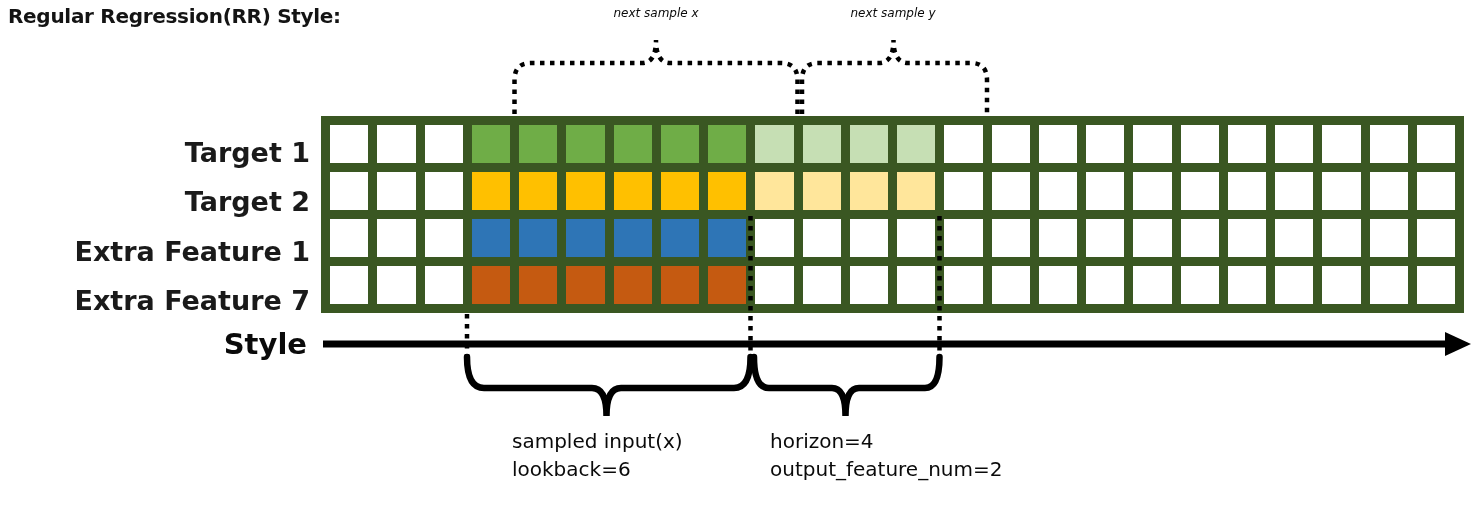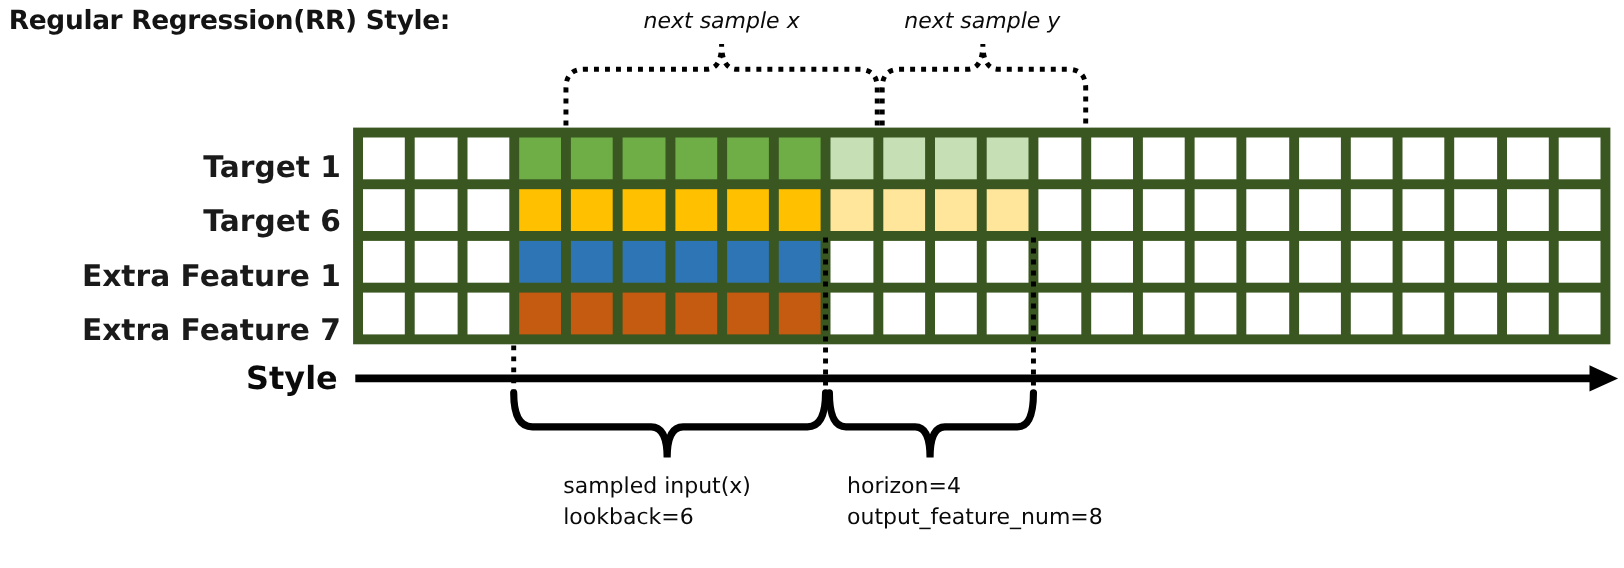--- a/index.html
+++ b/index.html
@@ -6,25 +6,25 @@
   .canvas{
     position:relative;
     width:1476px;height:516px;
     background:#ffffff;
     font-family:"DejaVu Sans","Liberation Sans",sans-serif;
     color:#111;
     overflow:hidden;
   }
   .title{
     position:absolute;left:8px;top:4px;
-    font-size:24px;font-weight:700;letter-spacing:-0.3px;color:#141414;text-align:right;
+    font-size:20px;font-weight:700;letter-spacing:-0.3px;color:#141414;text-align:right;
   }
   .top-label{
     position:absolute;top:6px;width:220px;text-align:center;
-    font-size:20px;font-style:italic;font-weight:400;color:#0a0a0a;
+    font-size:12px;font-style:italic;font-weight:400;color:#0a0a0a;
   }
   .top-label.x{left:546px;}
   .top-label.y{left:783px;}
   .row-labels{position:absolute;left:0;top:128px;width:311px;}
   .row-label{
     height:49.25px;line-height:49.25px;text-align:right;padding-right:1px;
     font-size:27px;font-weight:700;color:#1a1a1a;white-space:nowrap;
   }
   .grid{
     position:absolute;left:321px;top:116px;width:1143px;height:197px;
@@ -50,21 +50,21 @@
 
 <div class="canvas">
 
   <div class="title">Regular Regression(RR) Style:</div>
 
   <div class="top-label x">next sample x</div>
   <div class="top-label y">next sample y</div>
 
   <div class="row-labels">
     <div class="row-label">Target 1</div>
-    <div class="row-label">Target 6</div>
+    <div class="row-label">Target 2</div>
     <div class="row-label">Extra Feature 1</div>
     <div class="row-label">Extra Feature 7</div>
   </div>
 
   <div class="grid" style="background: rgb(58, 87, 34); grid-template-columns: repeat(24, 1fr);">
       <div class="cell" style="background: rgb(255, 255, 255);"></div>
       <div class="cell" style="background: rgb(255, 255, 255);"></div>
       <div class="cell" style="background: rgb(255, 255, 255);"></div>
       <div class="cell" style="background: rgb(111, 173, 71);"></div>
       <div class="cell" style="background: rgb(111, 173, 71);"></div>
@@ -162,21 +162,21 @@
     </div>
 
   <div class="time-label">Style</div>
 
   <div class="annot input">
     <div>sampled input(x)</div>
     <div>lookback=6</div>
   </div>
   <div class="annot output">
     <div>horizon=4</div>
-    <div>output_feature_num=8</div>
+    <div>output_feature_num=2</div>
   </div>
 
   <svg class="overlay" width="1476" height="516" viewBox="0 0 1476 516">
 
     <path d="M 514.5 114 L 514.5 80 Q 514.5 63 531 63 L 642 63 Q 656 63 656 40 Q 656 63 670 63 L 781 63 Q 797.5 63 797.5 80 L 797.5 114" fill="none" stroke="#000" stroke-width="4.5" stroke-dasharray="4.5 5.5"></path>
 
     <path d="M 802 114 L 802 80 Q 802 63 818 63 L 879 63 Q 893.5 63 893.5 40 Q 893.5 63 908 63 L 971 63 Q 987 63 987 80 L 987 114" fill="none" stroke="#000" stroke-width="4.5" stroke-dasharray="4.5 5.5"></path>
 
     <path d="M 467 314 L 467 356" fill="none" stroke="#000" stroke-width="4.5" stroke-dasharray="4.5 5.5"></path>
     <path d="M 750.5 216 L 750.5 356" fill="none" stroke="#000" stroke-width="4.5" stroke-dasharray="4.5 5.5"></path>

